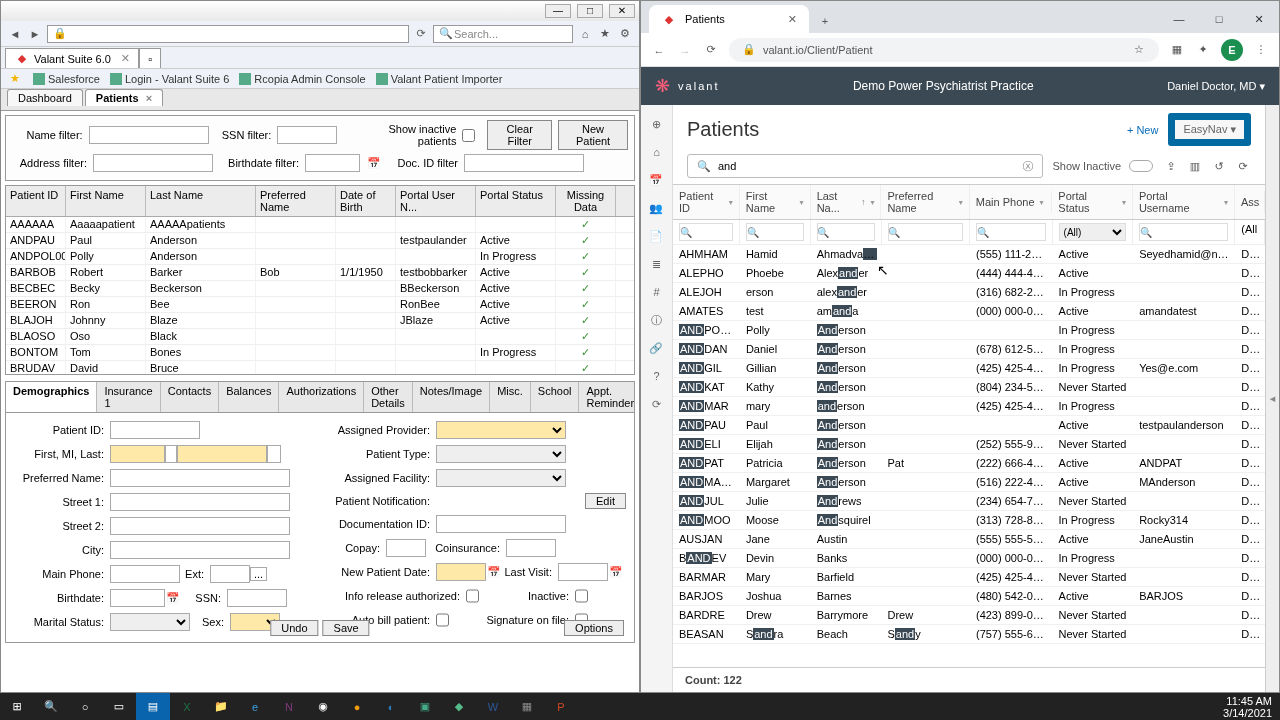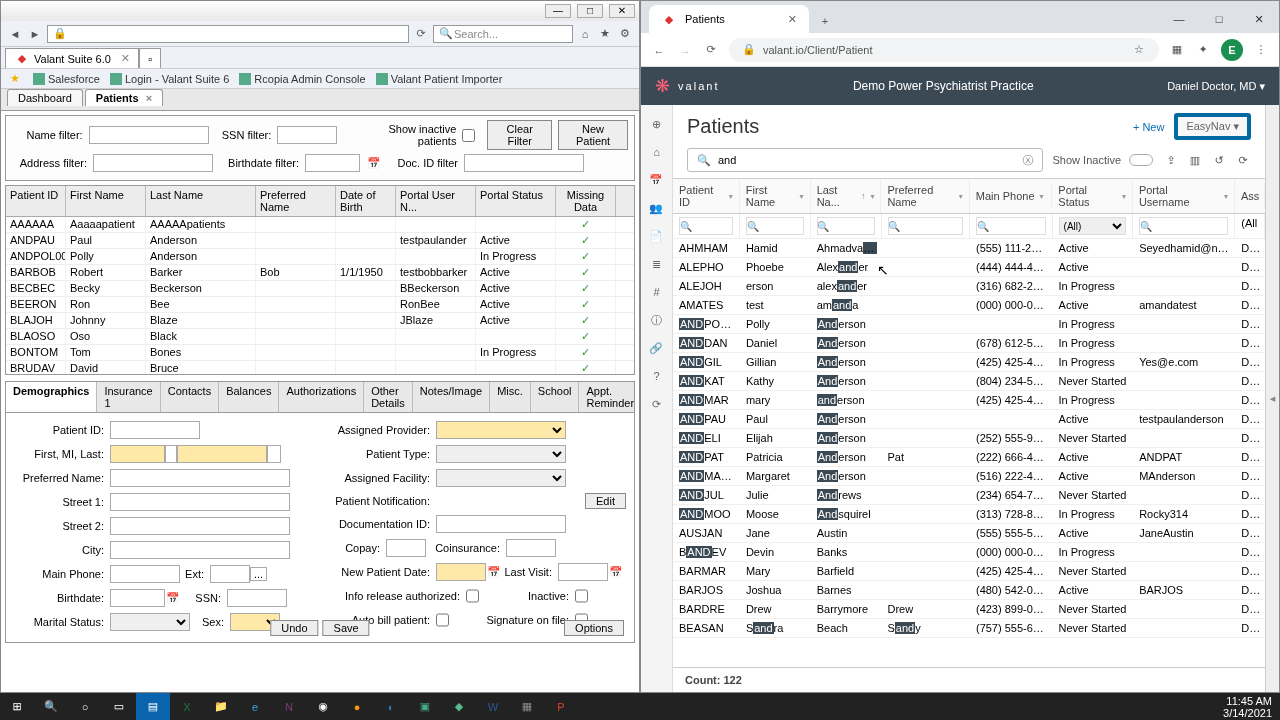--- a/index.html
+++ b/index.html
@@ -78,21 +78,21 @@
 .valant-user { font-size: 11px; }
 
 .main-wrap { flex: 1; display: flex; overflow: hidden; }
 .rail { width: 32px; background: #f4f4f4; border-right: 1px solid #ddd; display: flex; flex-direction: column; align-items: center; gap: 10px; padding-top: 10px; color: #666; }
 .rail .ri { width: 18px; height: 18px; display: flex; align-items: center; justify-content: center; cursor: pointer; }
 
 .content { flex: 1; display: flex; flex-direction: column; overflow: hidden; }
 .page-head { display: flex; align-items: center; padding: 8px 14px; gap: 10px; }
 .page-title { font-size: 20px; color: #333; flex: 1; }
 .new-link { color: #0b6db7; cursor: pointer; }
-.easynav { border: 4px solid #0369a1; padding: 3px 8px; background: #f7f7f7; border-radius: 3px; color: #666; }
+.easynav { border: 7px solid #0369a1; padding: 3px 8px; background: #f7f7f7; border-radius: 3px; color: #666; }
 
 .search-row { display: flex; align-items: center; padding: 0 14px 6px 14px; gap: 10px; }
 .search-box { flex: 1; border: 1px solid #bbb; height: 24px; display: flex; align-items: center; padding: 0 8px; gap: 6px; border-radius: 3px; }
 .search-box input { border: none; outline: none; flex: 1; }
 .search-clear { color: #888; cursor: pointer; }
 .show-inactive { display: flex; align-items: center; gap: 4px; color: #555; }
 .tool-icons { display: flex; gap: 8px; color: #555; }
 
 .rgrid-head, .rgrid-row { display: flex; align-items: center; }
 .rgrid-head { border-top: 1px solid #ccc; border-bottom: 1px solid #ccc; background: #fafafa; }

